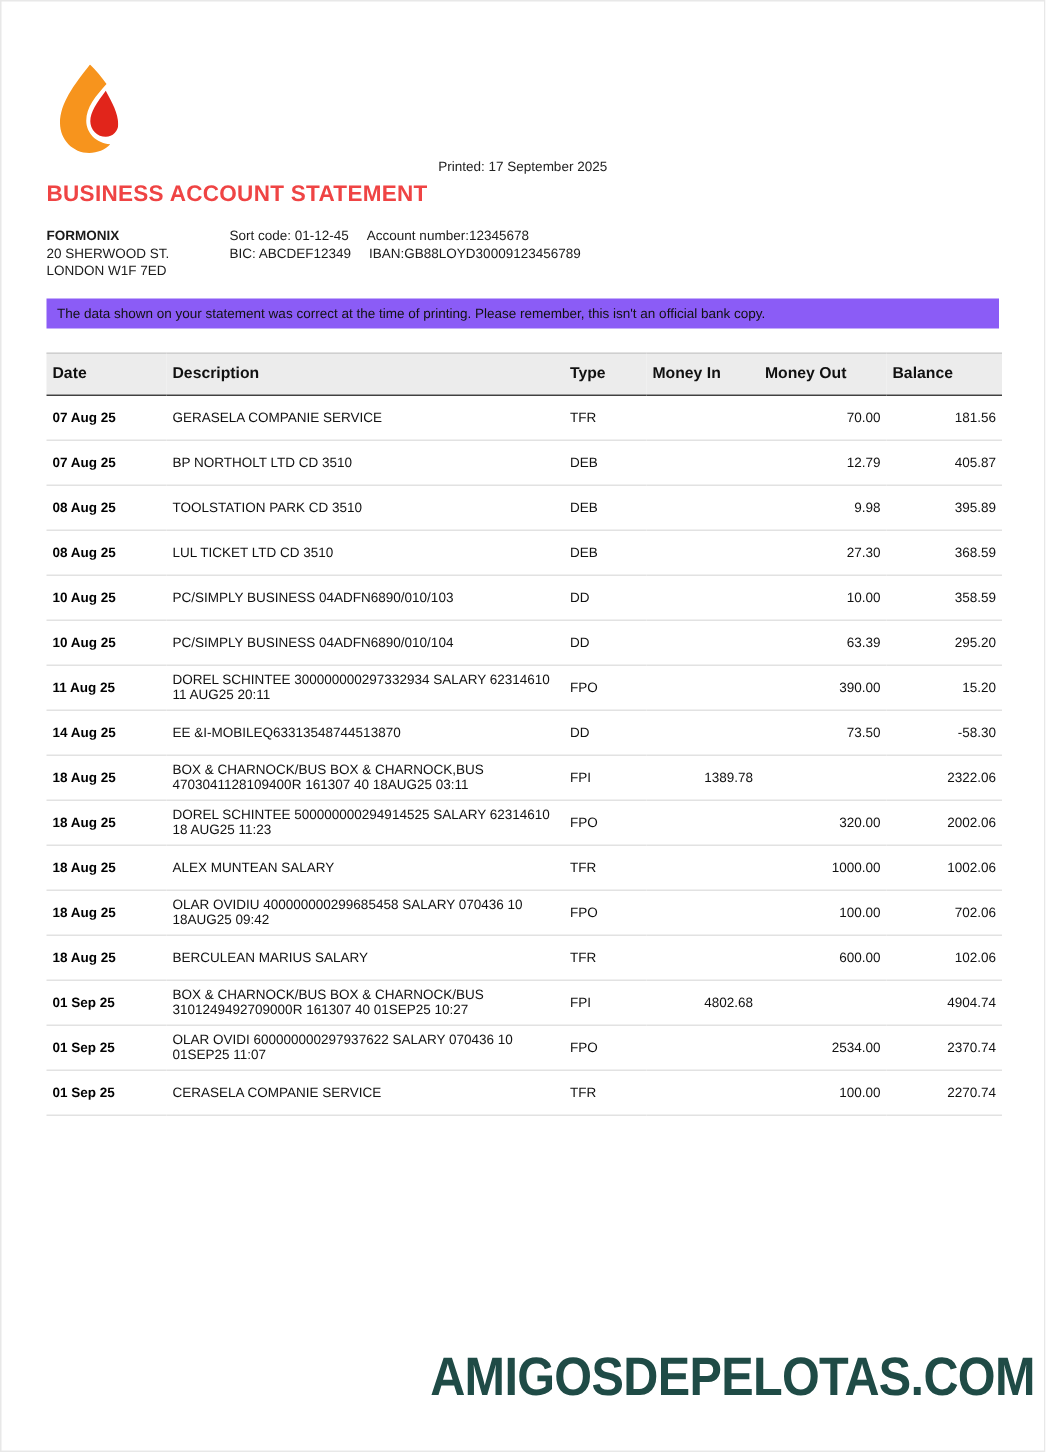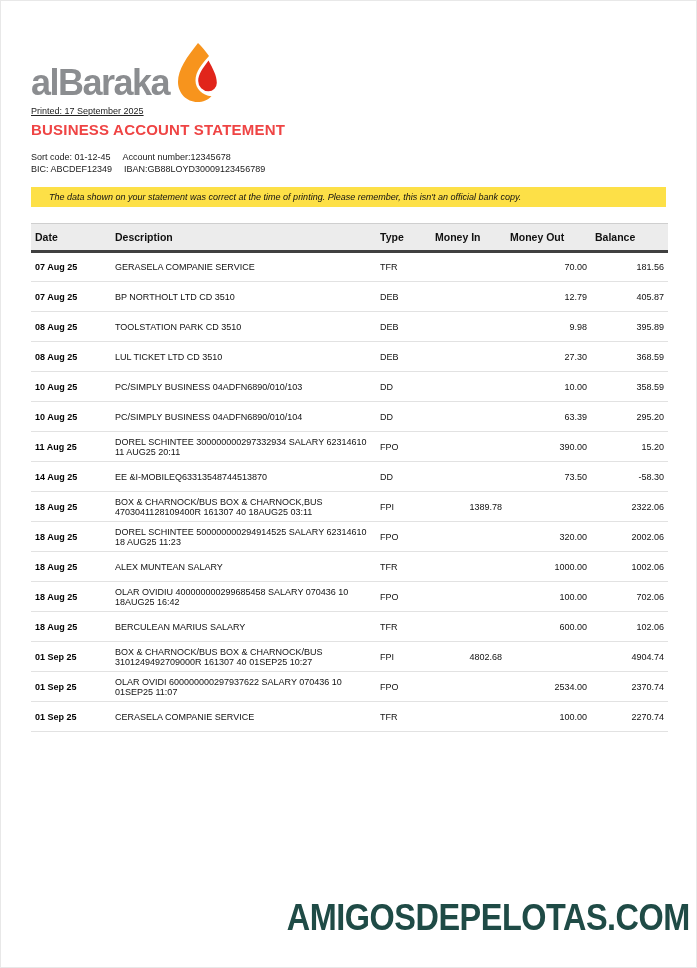--- a/index.html
+++ b/index.html
@@ -30,58 +30,57 @@
     color: var(--logo-gray, #8B8D90);
     line-height: 1;
     padding-bottom: 2px;
   }
   .flame-svg { margin-left: 8px; display: block; }
   .flame-outer { fill: var(--flame-orange, #F7941D); }
   .flame-inner { fill: var(--flame-red, #E1251B); }
 
   
   .bank-address { margin-top: 26px; font-size: 9px; color: #222; }
-  .printed-line { margin-top: 3px; text-align: left; font-size: 9px; color: #222; text-decoration: underline; }
+  .printed-line { margin-top: 3px; text-align: center; font-size: 9px; color: #222; }
   .doc-title { margin-top: 5px; font-size: 15px; font-weight: 700; color: #ef4444; letter-spacing: 0.2px; }
 
   
   .account-block { margin-top: 14px; display: flex; font-size: 9px; line-height: 11.5px; }
   .acct-left { width: 122px; }
   .acct-name { font-weight: 700; }
   .acct-right .pair span { margin-right: 12px; }
   .acct-right .pair span:last-child { margin-right: 0; }
 
   
   .disclaimer {
     margin-top: 12px;
     font-size: 9px;
-    background: #fde047;
-    padding: 5px 18px;
+    background: #8b5cf6;
+    padding: 5px 7px;
     color: #111;
-    font-style: italic;
   }
   .contact-note { margin-top: 20px; font-size: 9px; color: #111; }
 
   
   table.tx {
     margin-top: 16px;
     width: 637px;
     border-collapse: collapse;
     font-size: 9px;
     color: #111;
   }
   table.tx thead th {
     background: var(--header-bg, #ECECEC);
     font-size: 10.5px;
     font-weight: 700;
     text-align: left;
     height: 28px;
     padding: 4px 4px;
     border-top: 1px solid #cfcfcf;
-    border-bottom: 3px solid #404040;
+    border-bottom: 1px solid #404040;
     vertical-align: middle;
   }
   table.tx td {
     height: 30px;
     padding: 4px 4px;
     border-bottom: 1px solid #e2e2e2;
     vertical-align: middle;
   }
   .col-date { width: 80px; }
   .col-description { width: 265px; }
@@ -108,33 +107,37 @@
     transform-origin: right bottom;
     white-space: nowrap;
   }
 </style>
 </head>
 <body>
 
 <div class="page">
 
   <div class="logo-row">
-    <span class="logo-text">alBaraka</span>
     <svg class="flame-svg" width="40" height="60" viewBox="0 0 40 60" aria-hidden="true">
       <path class="flame-outer" d="M21 0 C 10 14, 1 26, 1 39 c 0 11, 8.5 20, 19.5 20 c 5.5 0, 10.5 -2.2, 14 -5.8 c -9.5 -0.8, -16 -7.6, -16 -15.7 c 0 -9, 6.3 -16.5, 13.5 -24.5 C 28.7 8.2, 24.6 3.6, 21 0 Z"></path>
       <path class="flame-inner" d="M31.5 17.5 c -6 8, -10.3 14.2, -10.3 20.4 a 10.3 10.3 0 0 0 10.3 10.3 a 8.3 8.3 0 0 0 8.3 -8.5 c 0 -7.2, -4 -14.2, -8.3 -22.2 Z"></path>
     </svg>
   </div>
 
 
   <div class="printed-line">Printed: 17 September 2025</div>
 
   <h1 class="doc-title">BUSINESS ACCOUNT STATEMENT</h1>
 
   <div class="account-block">
+    <div class="acct-left">
+      <div class="acct-name">FORMONIX</div>
+      <div>20 SHERWOOD ST.</div>
+      <div>LONDON W1F 7ED</div>
+    </div>
     <div class="acct-right">
       <div class="pair">
         <span>Sort code: 01-12-45</span><span>Account number:12345678</span>
       </div>
       <div class="pair">
         <span>BIC: ABCDEF12349</span><span>IBAN:GB88LOYD30009123456789</span>
       </div>
     </div>
   </div>
 
@@ -236,21 +239,21 @@
         <tr>
           <td class="col-date">18 Aug 25</td>
           <td class="col-description">ALEX MUNTEAN SALARY</td>
           <td class="col-type">TFR</td>
           <td class="col-money_in"></td>
           <td class="col-money_out">1000.00</td>
           <td class="col-balance">1002.06</td>
         </tr>
         <tr>
           <td class="col-date">18 Aug 25</td>
-          <td class="col-description">OLAR OVIDIU 400000000299685458 SALARY 070436 10 18AUG25 16:42</td>
+          <td class="col-description">OLAR OVIDIU 400000000299685458 SALARY 070436 10 18AUG25 09:42</td>
           <td class="col-type">FPO</td>
           <td class="col-money_in"></td>
           <td class="col-money_out">100.00</td>
           <td class="col-balance">702.06</td>
         </tr>
         <tr>
           <td class="col-date">18 Aug 25</td>
           <td class="col-description">BERCULEAN MARIUS SALARY</td>
           <td class="col-type">TFR</td>
           <td class="col-money_in"></td>

